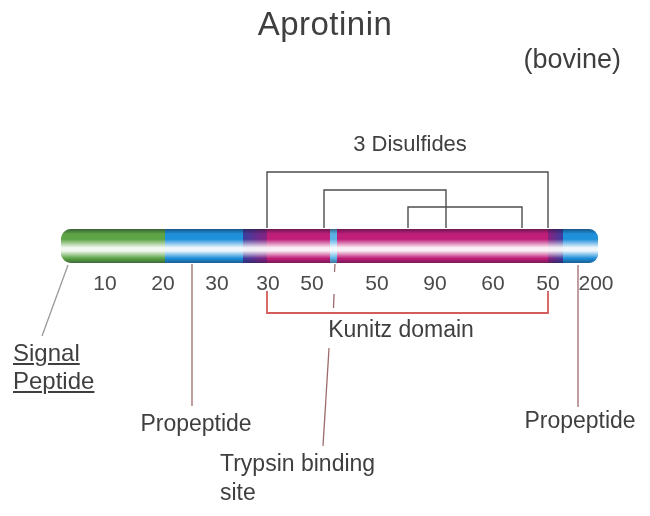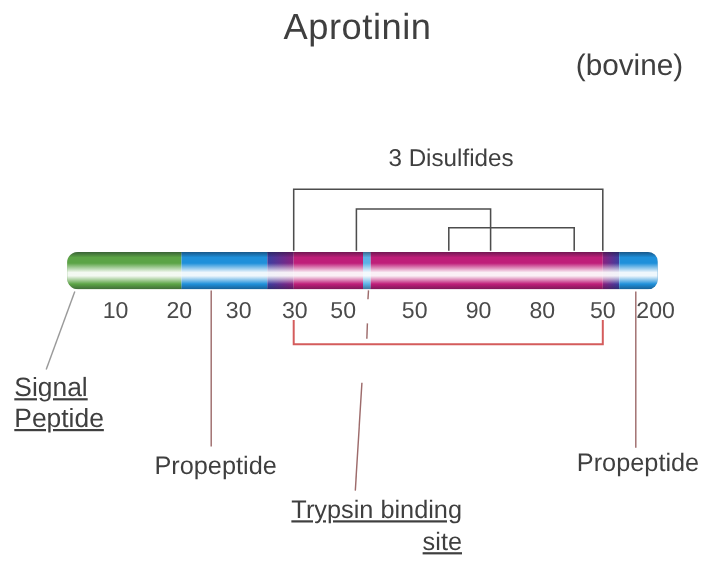--- a/index.html
+++ b/index.html
@@ -30,22 +30,22 @@
   }
   .signal-label{
     left:13px;top:339px;text-align:left;
     font-size:24px;line-height:28px;text-decoration:underline;
   }
   .propeptide-left-label{
     left:135px;top:410px;width:122px;text-align:center;
     font-size:23px;
   }
   .trypsin-label{
-    left:220px;top:449px;width:200px;text-align:right;
-    font-size:23px;line-height:29px;text-decoration:underline;
+    left:220px;top:449px;width:200px;text-align:left;
+    font-size:23px;line-height:29px;
   }
   .propeptide-right-label{
     left:519px;top:407px;width:122px;text-align:center;
     font-size:23px;
   }
   .tick{
     position:absolute;top:271px;
     transform:translateX(-50%);
     font-size:21px;color:#4a4a4a;
   }
@@ -122,25 +122,26 @@
   </div>
 
   <div>
     <span class="tick" style="left:105px">10</span>
     <span class="tick" style="left:163px">20</span>
     <span class="tick" style="left:217px">30</span>
     <span class="tick" style="left:268px">30</span>
     <span class="tick" style="left:312px">50</span>
     <span class="tick" style="left:377px">50</span>
     <span class="tick" style="left:435px">90</span>
-    <span class="tick" style="left:493px">80</span>
+    <span class="tick" style="left:493px">60</span>
     <span class="tick" style="left:548px">50</span>
     <span class="tick" style="left:596px">200</span>
   </div>
 
+  <div class="lbl kunitz-label">Kunitz domain</div>
   <div class="lbl signal-label">Signal
 Peptide</div>
   <div class="lbl propeptide-left-label">Propeptide</div>
   <div class="lbl trypsin-label">Trypsin binding
 site</div>
   <div class="lbl propeptide-right-label">Propeptide</div>
 
 </div>
 
 </body></html>

